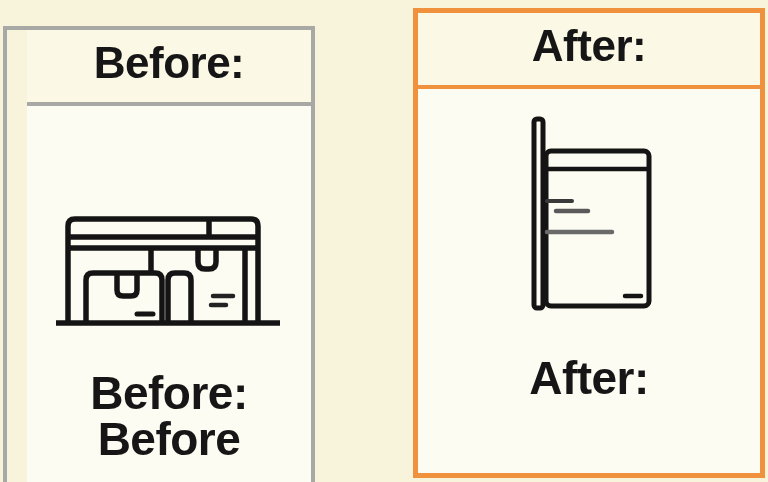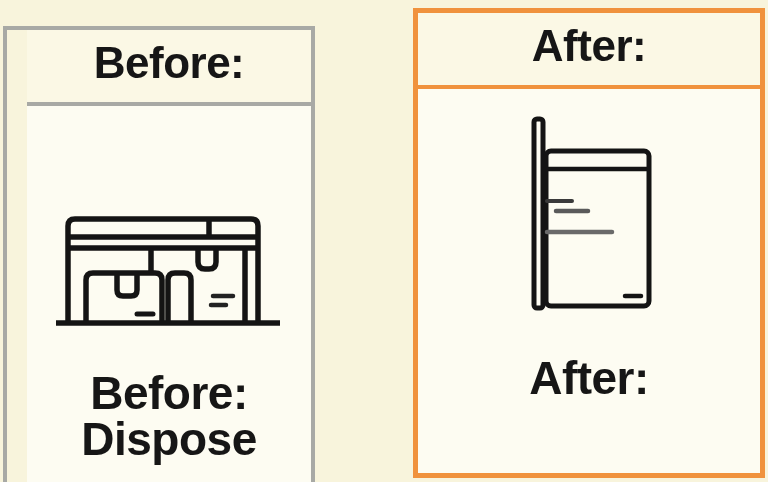--- a/index.html
+++ b/index.html
@@ -87,21 +87,21 @@
         </g>
         <line x1="83" y1="108" x2="99" y2="108" stroke="#141414" stroke-width="5" stroke-linecap="round"></line>
         <line x1="159" y1="90" x2="179" y2="90" stroke="#222222" stroke-width="4.5" stroke-linecap="round"></line>
         <line x1="157" y1="99" x2="172" y2="99" stroke="#222222" stroke-width="4.5" stroke-linecap="round"></line>
 
         <line x1="2" y1="117" x2="226" y2="117" stroke="#141414" stroke-width="5.5"></line>
       </svg>
     </div>
     <div class="caption">
       <div>Before:</div>
-      <div>Dispose</div>
+      <div>Before</div>
     </div>
   </div>
 </div>
 
 <div class="panel panel-after">
   <div class="panel-header">
     <div class="panel-title">After:</div>
   </div>
   <div class="panel-body">
     <div class="icon-wrap">

